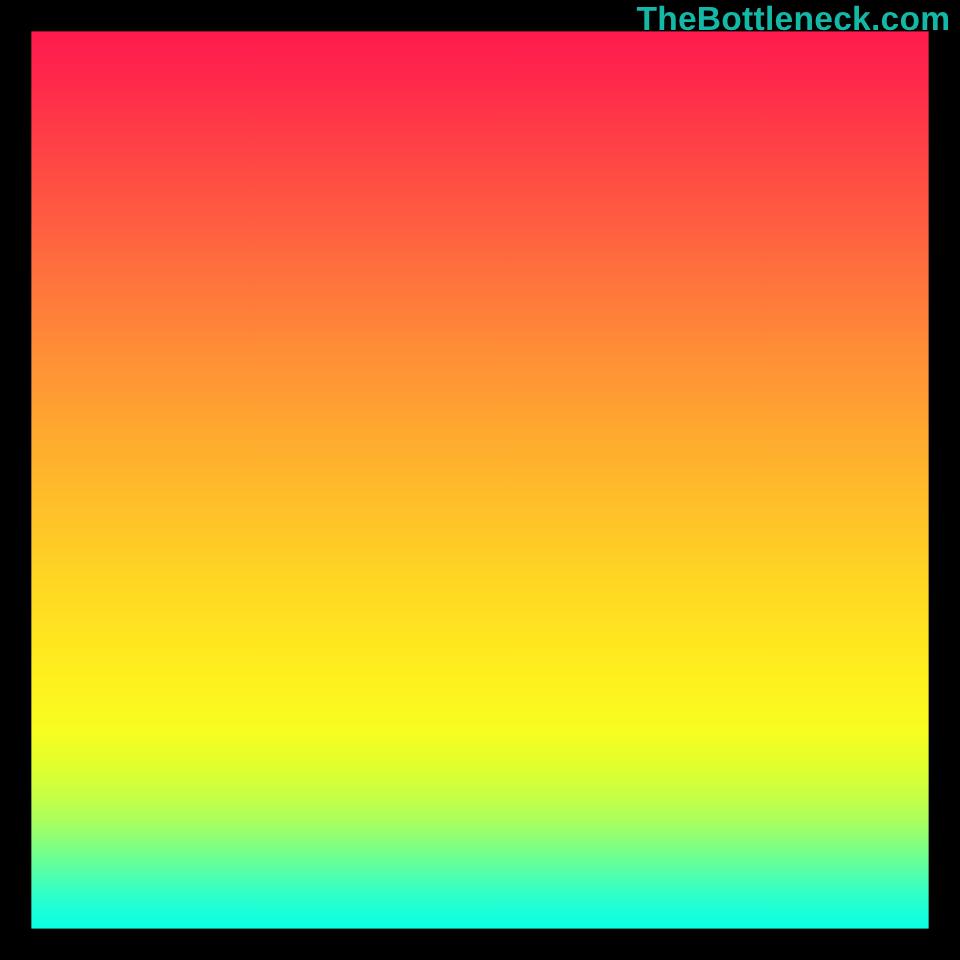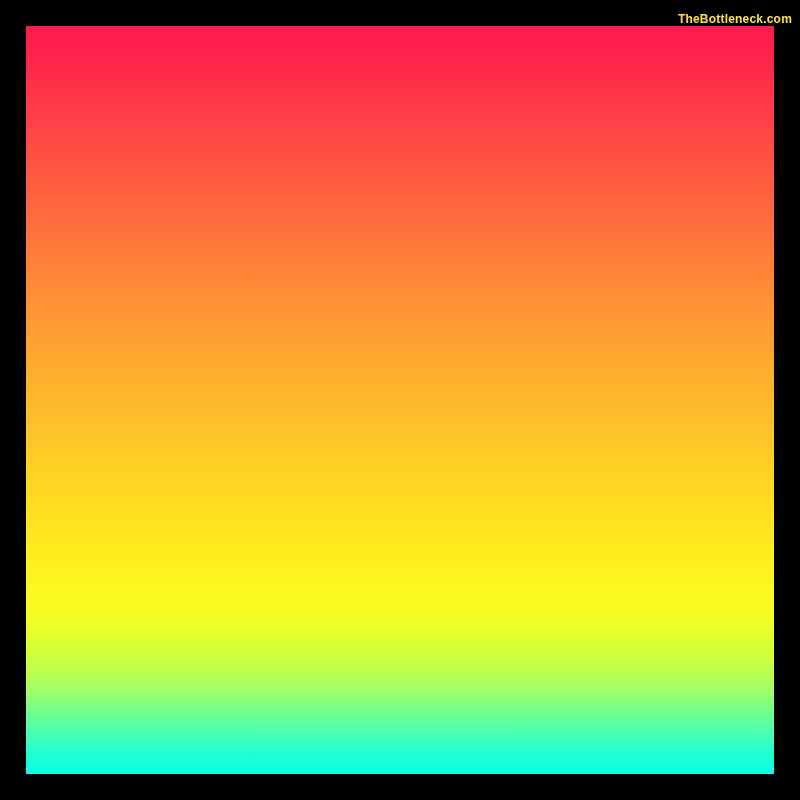--- a/index.html
+++ b/index.html
@@ -45,24 +45,24 @@
       #8cff78 90%,
       #6eff92 92%,
       #50ffac 94%,
       #32ffc6 96%,
       #1affd8 98%,
       #0affe6 100%
     );
   }
   .watermark {
     position: absolute;
-    top: 12px;
+    top: 0;
     right: 8px;
-    color: #fde047;
-    font-size: 12px;
+    color: #14b8a6;
+    font-size: 28px;
     font-weight: 600;
     letter-spacing: 0.2px;
     user-select: none;
   }
   svg { display: block; }
 </style>
 </head>
 <body>
 
 <div class="frame">

